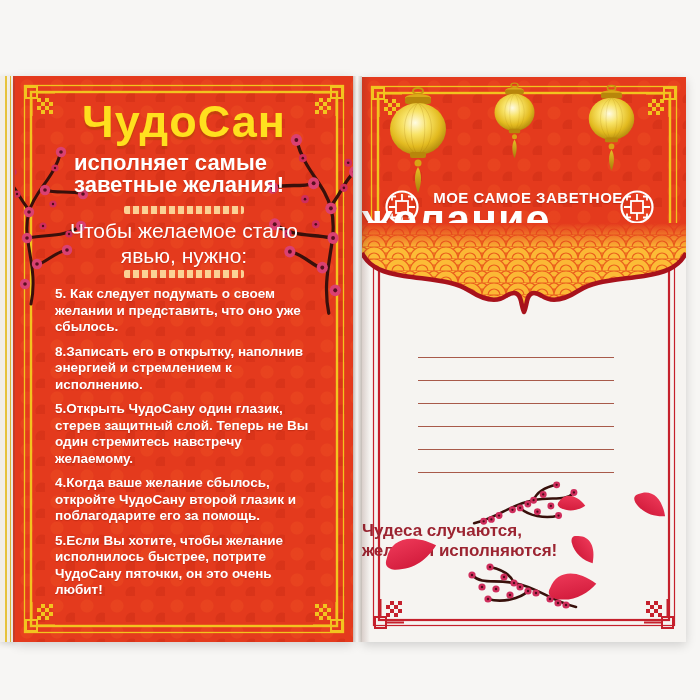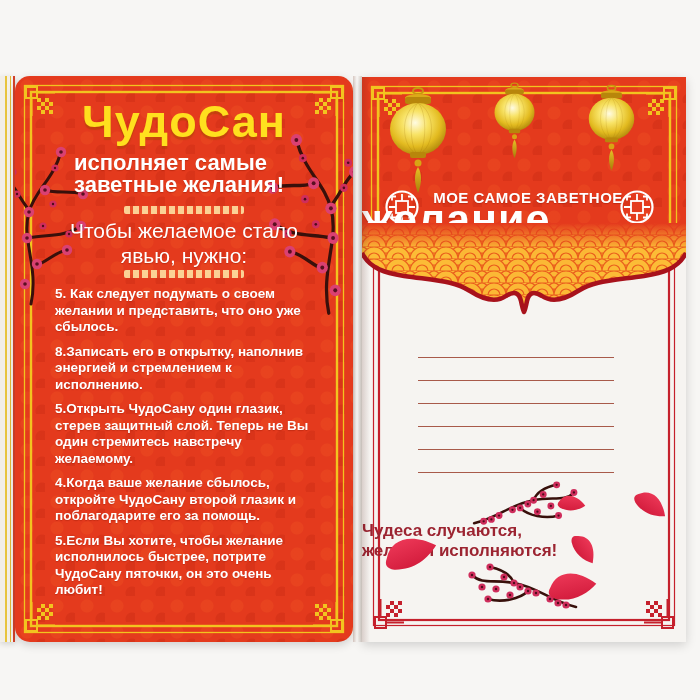--- a/index.html
+++ b/index.html
@@ -11,21 +11,21 @@
   .edge-strip{position:absolute;left:0;top:76px;width:15px;height:566px;
     background:linear-gradient(90deg,#f2eee6 0 5px,#e8c43c 5px 7px,#f4f0e8 7px 10px,
                #dfb838 10px 11px,#f6f2ea 11px 13px,#d3412a 13px 15px);
     box-shadow:0 2px 6px rgba(0,0,0,.15);}
   .panel{position:absolute;top:76px;height:566px;box-shadow:0 3px 10px rgba(0,0,0,.16);}
   .left-panel{left:15px;width:338px;overflow:hidden;
     background-color:var(--card-red,#e43a1d);
     background-image:
       radial-gradient(circle 7px at 12px 10px, rgba(255,120,40,.15) 0 6px, transparent 7px),
       radial-gradient(circle 7px at 27px 23px, rgba(150,12,0,.14) 0 6px, transparent 7px);
-    background-size:30px 26px;border-radius:15px;}
+    background-size:30px 26px;}
   .fold-gap{position:absolute;left:353px;top:76px;width:9px;height:566px;
     background:linear-gradient(90deg,rgba(120,60,40,.25),#fbfaf8 45%,rgba(120,90,70,.25));}
   .right-panel{left:362px;top:77px;width:324px;height:565px;background:#f6f4f1;overflow:hidden;}
 
   .frame-svg{position:absolute;left:0;top:0;pointer-events:none;}
 
   
   .lp-title{position:absolute;top:20px;left:0;width:100%;text-align:center;
     font-size:45px;font-weight:bold;color:var(--title-yellow,#ffe01e);letter-spacing:1px;
     text-shadow:0 3px 1px rgba(165,70,0,.5);}

